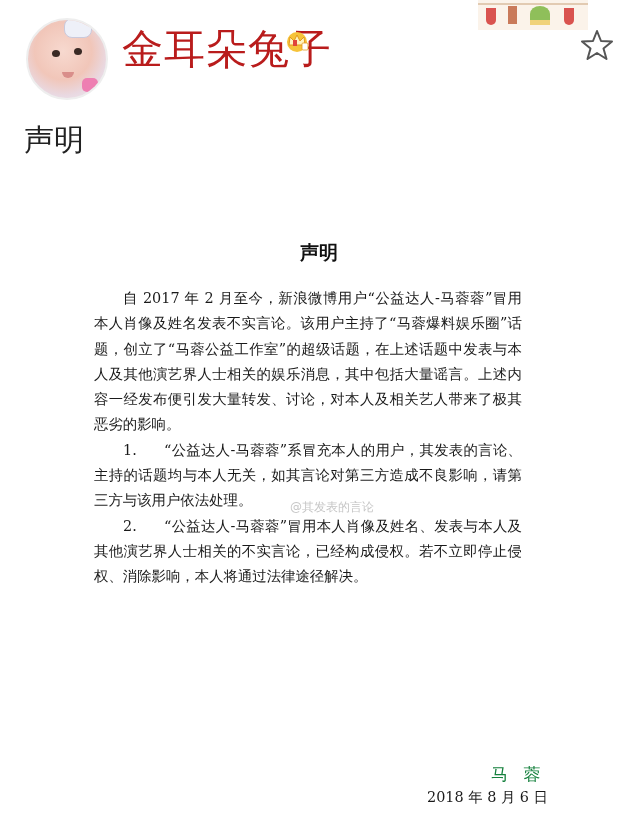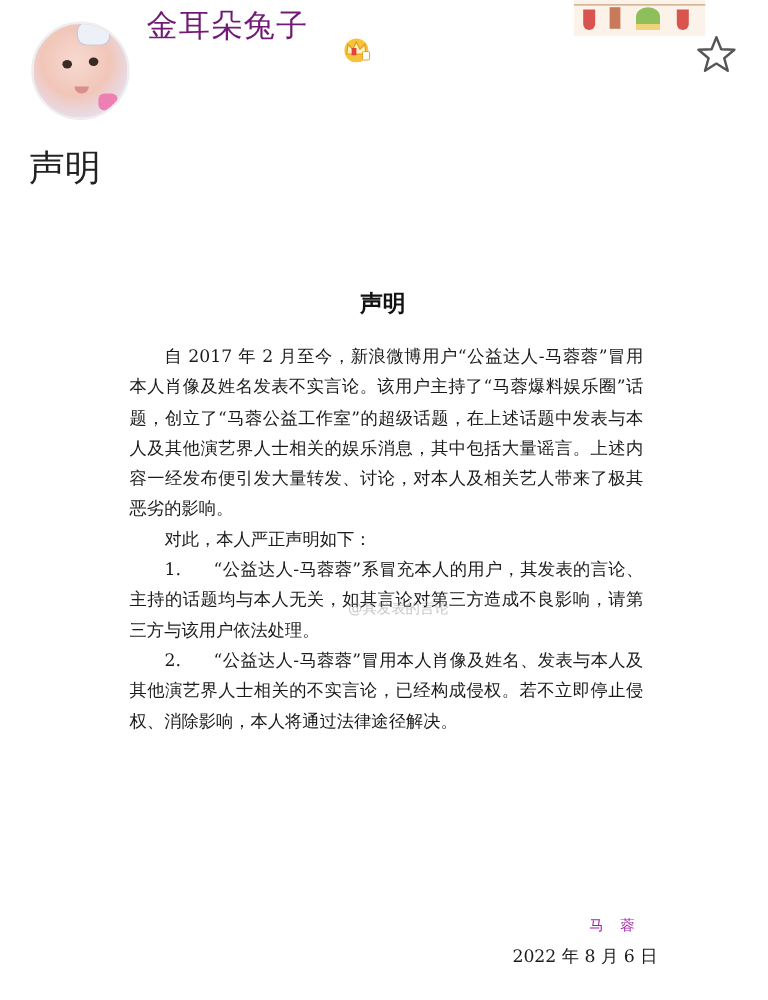--- a/index.html
+++ b/index.html
@@ -5,36 +5,36 @@
   html,body{margin:0;padding:0;background:#fff;}
   body{width:640px;height:833px;position:relative;overflow:hidden;font-family:"DejaVu Sans","Liberation Sans",sans-serif;}
   .header{position:absolute;left:0;top:0;width:640px;height:110px;}
   .avatar{position:absolute;left:26px;top:18px;width:78px;height:78px;border-radius:50%;
     background:radial-gradient(circle at 45% 40%,#f7d9cf 0%,#f1c6b9 45%,#e9d9e2 70%,#f2eef3 100%);
     border:2px solid #eee;overflow:hidden;}
   .avatar .eye{position:absolute;width:8px;height:7px;border-radius:50%;background:#3a2a25;}
   .avatar .mouth{position:absolute;left:34px;top:52px;width:12px;height:6px;border-radius:0 0 6px 6px;background:#d98e8a;}
   .avatar .bow{position:absolute;left:54px;top:58px;width:16px;height:14px;border-radius:5px;background:#ee7fb2;}
   .avatar .ears{position:absolute;left:36px;top:-2px;width:26px;height:18px;border-radius:8px;background:#eef0f8;border:1px solid #c9c9dc;}
-  .username{position:absolute;left:122px;top:4px;font-size:26px;color:#701a75;letter-spacing:1px;white-space:nowrap;}
+  .username{position:absolute;left:122px;top:22px;font-size:41px;color:#b91c1c;letter-spacing:1px;white-space:nowrap;}
   .crown{position:absolute;left:284px;top:30px;width:26px;height:22px;}
   .time{position:absolute;left:124px;top:66px;font-size:20px;color:#8c8c8c;}
   .deco{position:absolute;left:478px;top:0;width:110px;height:30px;}
   .star{position:absolute;left:580px;top:28px;width:34px;height:34px;cursor:pointer;}
   .post-title{position:absolute;left:24px;top:120px;font-size:30px;color:#222;}
   .doc{position:absolute;left:0;top:220px;width:640px;}
   .doc-title{position:absolute;left:300px;top:20px;font-size:19px;font-weight:bold;color:#111;font-family:"DejaVu Serif","Liberation Serif",serif;}
-  .doc-body{position:absolute;left:108px;top:66px;width:428px;font-family:"DejaVu Serif","Liberation Serif",serif;font-size:14.4px;line-height:25.3px;color:#1a1a1a;}
+  .doc-body{position:absolute;left:94px;top:66px;width:428px;font-family:"DejaVu Serif","Liberation Serif",serif;font-size:14.4px;line-height:25.3px;color:#1a1a1a;}
   .doc-body p{margin:0;text-align:justify;}
   .indent{text-indent:29px;}
   .listitem{text-indent:29px;}
   .listitem .num{display:inline-block;width:41px;text-indent:0;}
   .gap2{height:30px;}
   .watermark{position:absolute;left:290px;top:279px;font-size:12px;color:rgba(150,150,150,0.55);white-space:nowrap;}
-  .sign{position:absolute;top:543px;left:491px;font-family:"DejaVu Serif","Liberation Serif",serif;font-size:12px;color:#a21caf;letter-spacing:5px;}
+  .sign{position:absolute;top:543px;left:491px;font-family:"DejaVu Serif","Liberation Serif",serif;font-size:17px;color:#15803d;letter-spacing:5px;}
   .date{position:absolute;top:568px;left:427px;font-family:"DejaVu Serif","Liberation Serif",serif;font-size:14.4px;color:#1a1a1a;}
 </style>
 </head>
 <body>
 
 <div class="header">
   <div class="avatar">
     <div class="ears"></div>
     <div class="eye" style="left:24px;top:30px;"></div>
     <div class="eye" style="left:46px;top:28px;"></div>
@@ -61,21 +61,20 @@
     <path d="M17 3 L21 13 L32 13.5 L23.5 20.5 L26.5 31 L17 25 L7.5 31 L10.5 20.5 L2 13.5 L13 13 Z" fill="none" stroke="#555" stroke-width="2" stroke-linejoin="round"></path>
   </svg>
 </div>
 
 <div class="post-title">声明</div>
 
 <div class="doc">
   <div class="doc-title">声明</div>
   <div class="doc-body">
     <p class="indent">自 2017 年 2 月至今，新浪微博用户“公益达人-马蓉蓉”冒用本人肖像及姓名发表不实言论。该用户主持了“马蓉爆料娱乐圈”话题，创立了“马蓉公益工作室”的超级话题，在上述话题中发表与本人及其他演艺界人士相关的娱乐消息，其中包括大量谣言。上述内容一经发布便引发大量转发、讨论，对本人及相关艺人带来了极其恶劣的影响。</p>
-    <p class="indent">对此，本人严正声明如下：</p>
     <p class="listitem"><span class="num">1.</span><span>“公益达人-马蓉蓉”系冒充本人的用户，其发表的言论、主持的话题均与本人无关，如其言论对第三方造成不良影响，请第三方与该用户依法处理。</span></p>
     <p class="listitem"><span class="num">2.</span><span>“公益达人-马蓉蓉”冒用本人肖像及姓名、发表与本人及其他演艺界人士相关的不实言论，已经构成侵权。若不立即停止侵权、消除影响，本人将通过法律途径解决。</span></p>
     <div class="gap2"></div>
   </div>
   <div class="watermark">@其发表的言论</div>
   <div class="sign">马 蓉</div>
-  <div class="date">2022 年 8 月 6 日</div>
+  <div class="date">2018 年 8 月 6 日</div>
 </div>
 
 </body></html>

